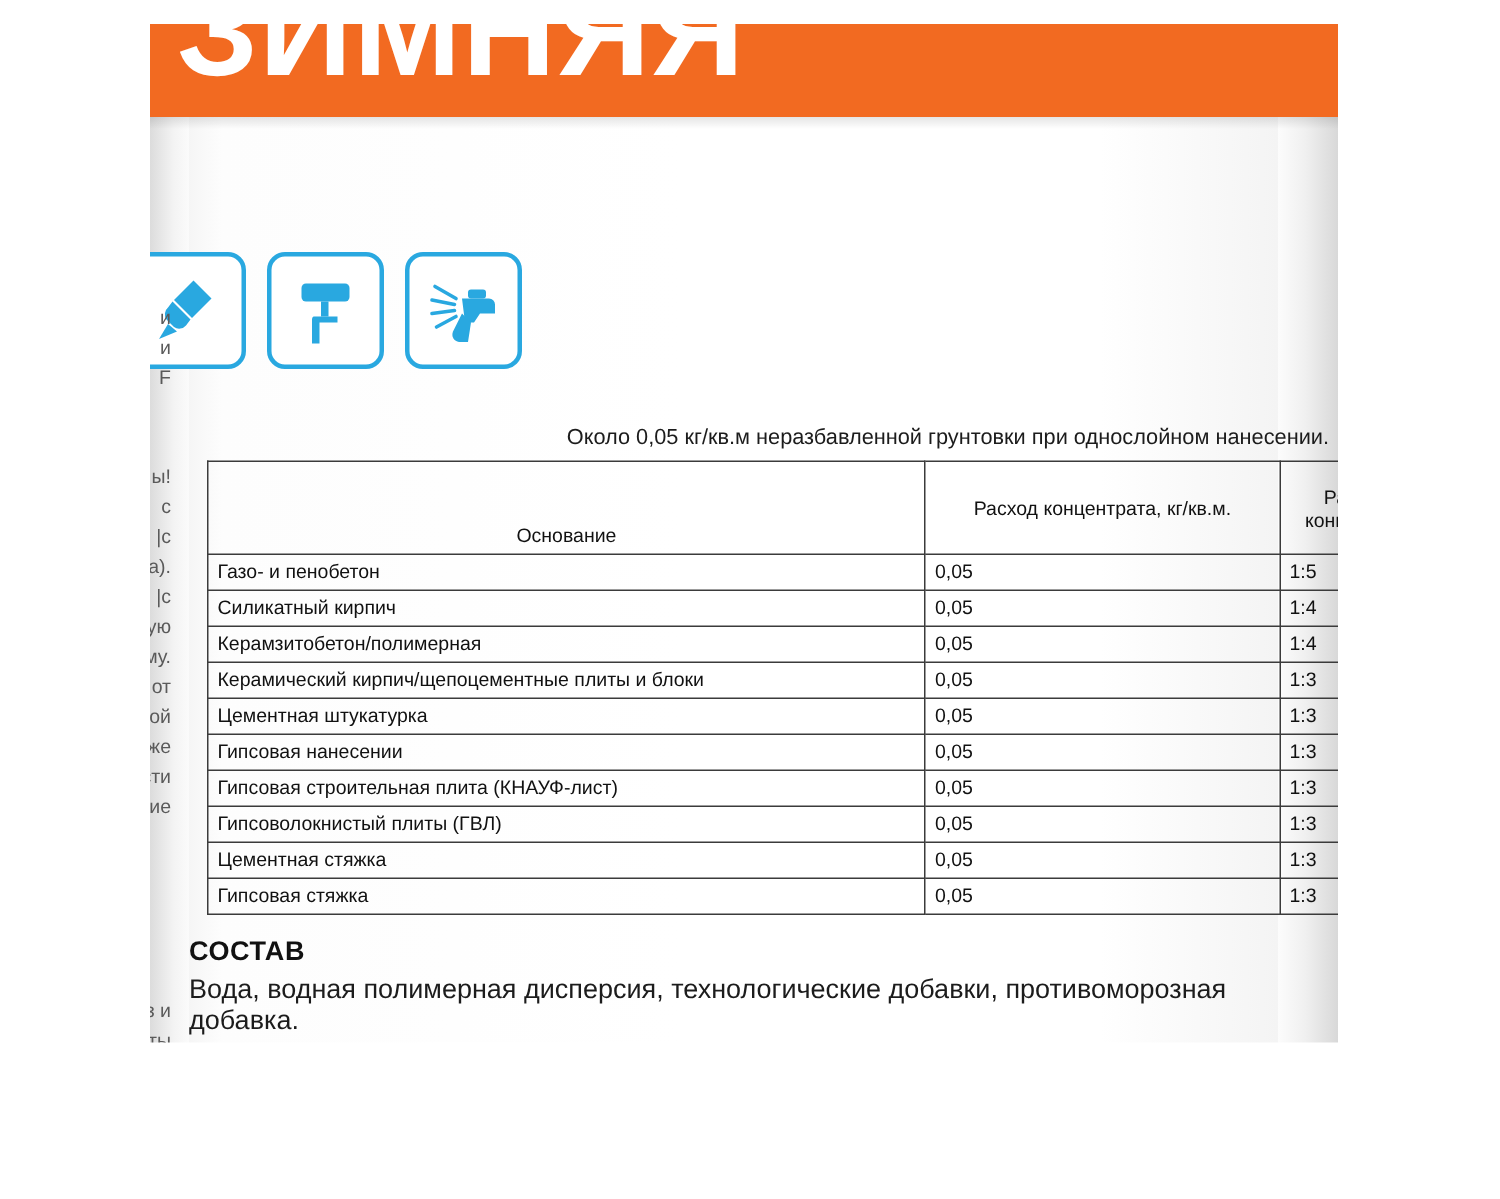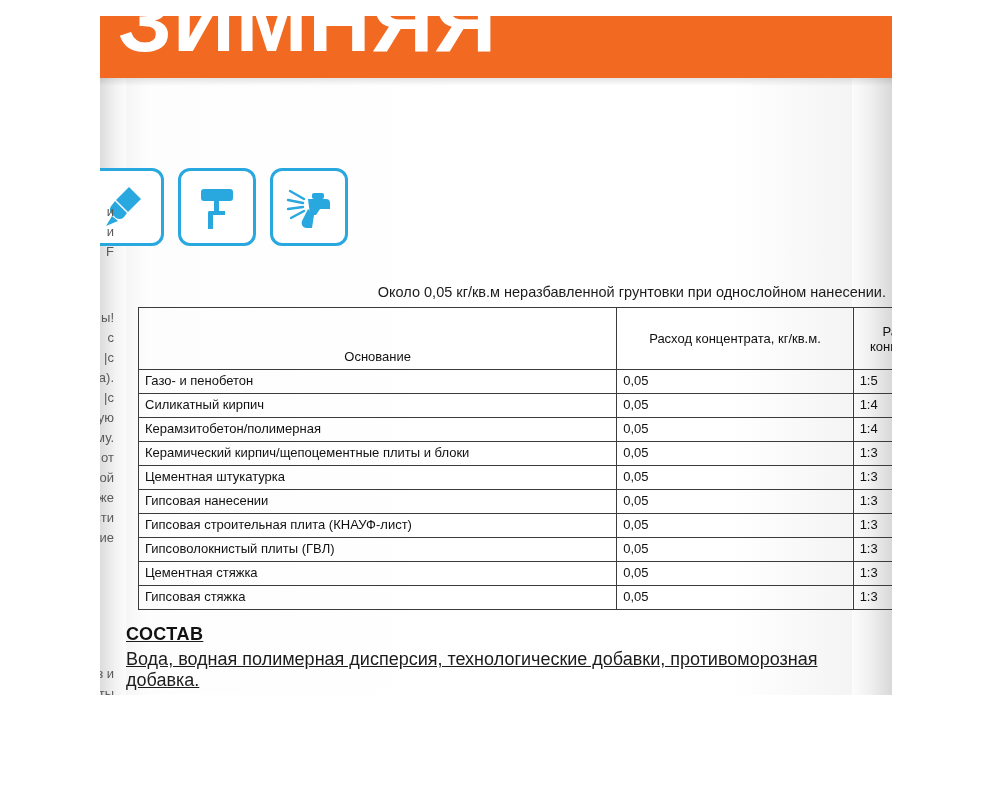--- a/index.html
+++ b/index.html
@@ -193,21 +193,20 @@
 
   
   .table-wrap {
     position: relative;
     width: 760px;
     overflow: visible;
   }
 
   .sostav {
     margin-top: 14px;
-    text-decoration: underline;
   }
   .sostav h2 { margin-bottom: 4px; }
   .sostav p {
     margin: 0;
     font-size: 18px;
   }
 </style>
 </head>
 <body>
 

